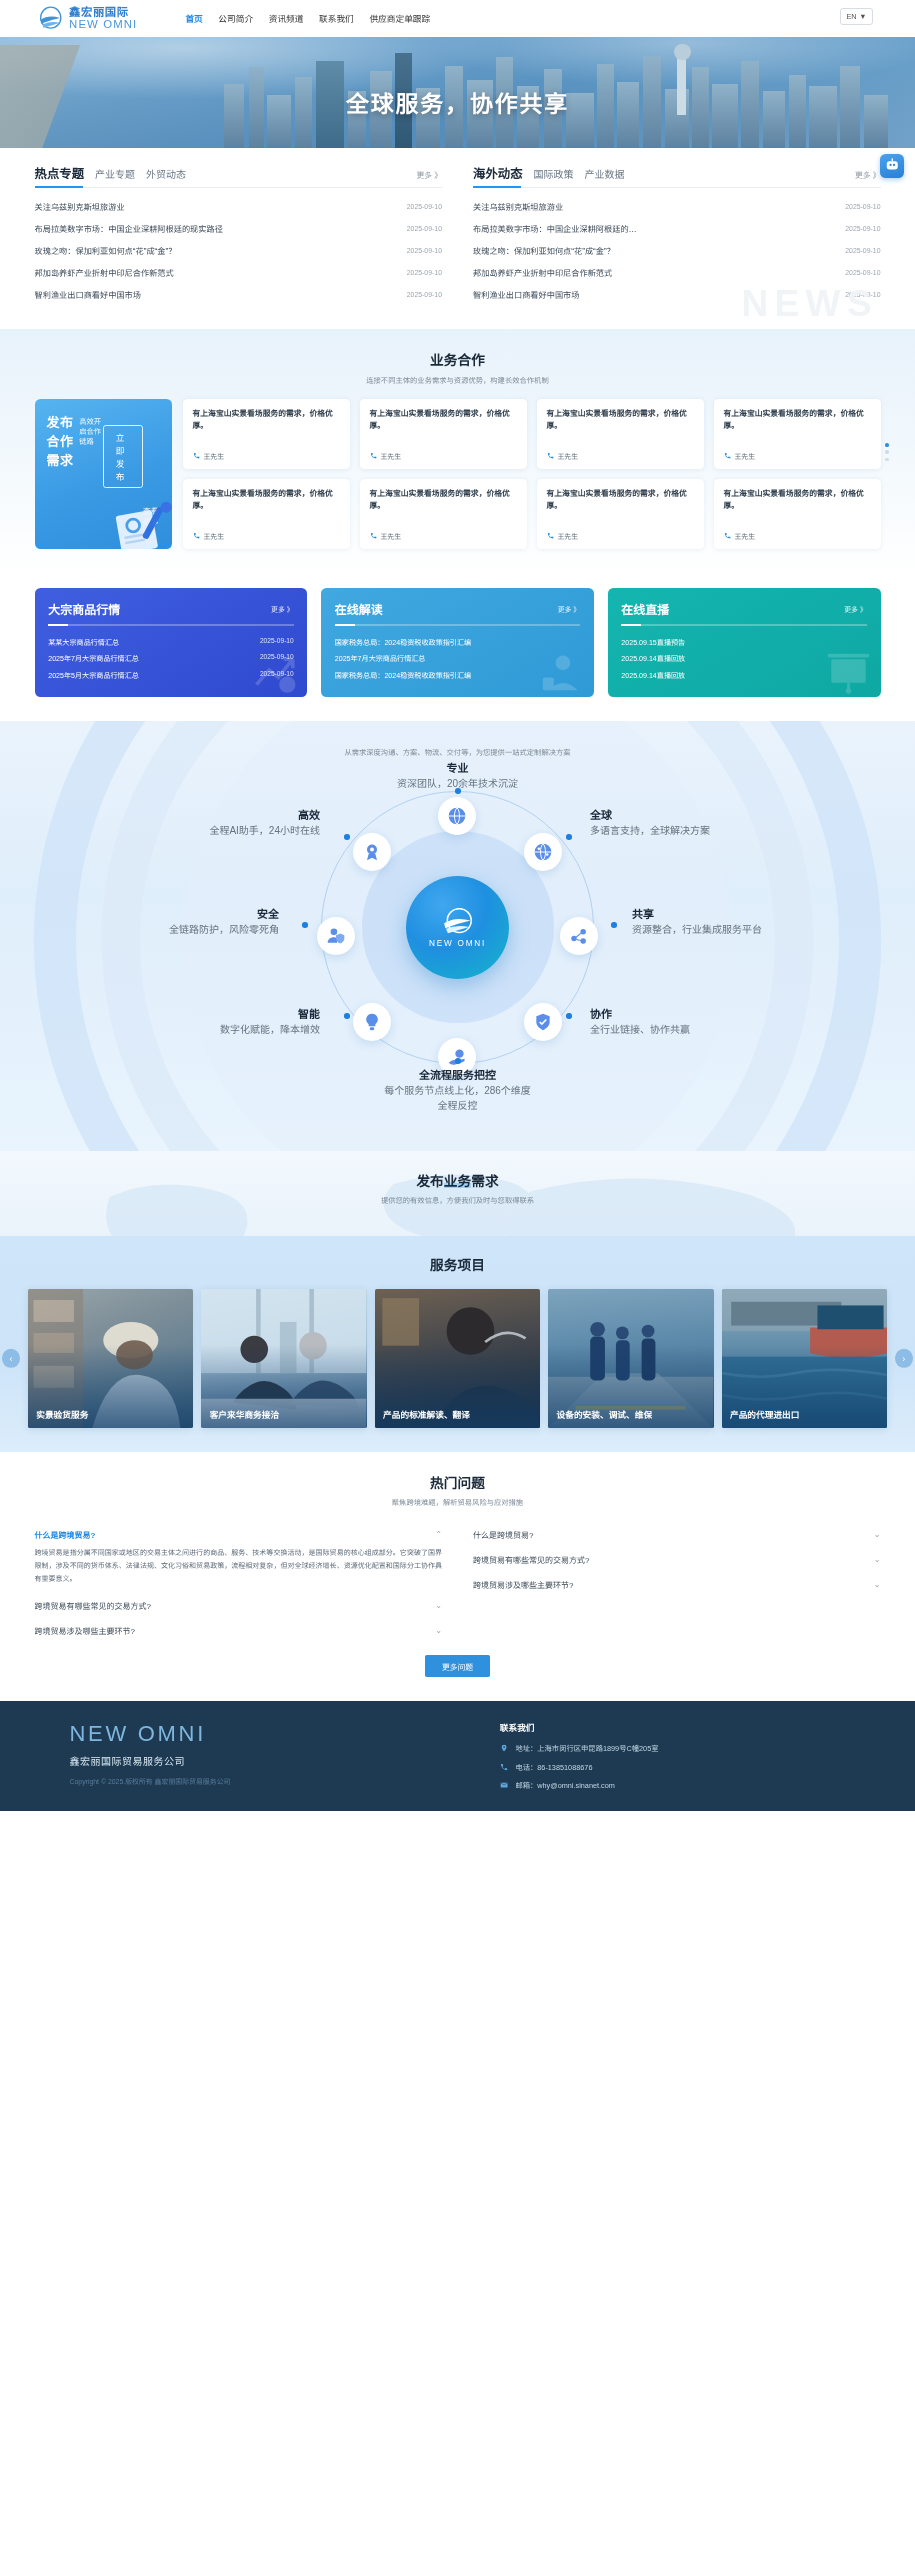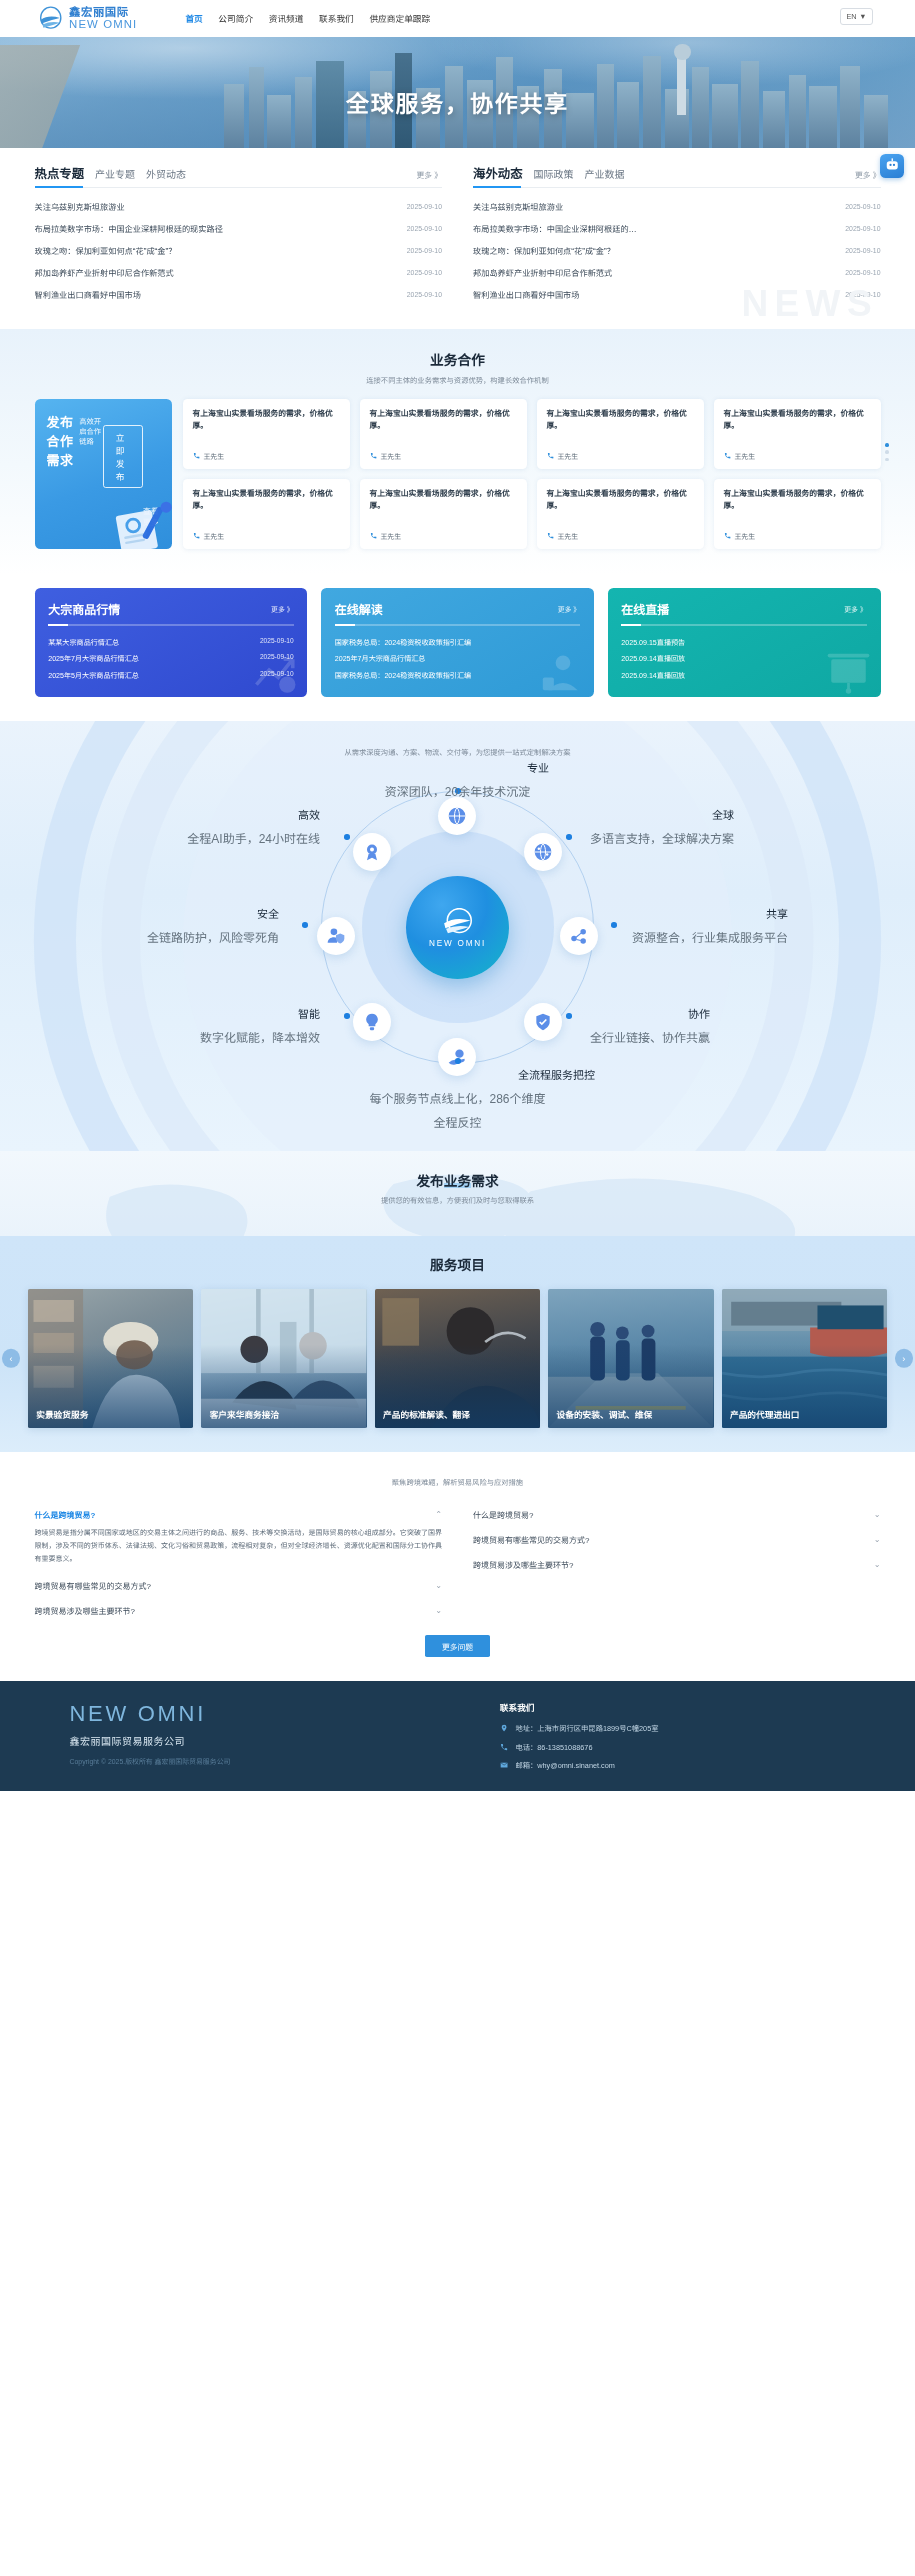--- a/index.html
+++ b/index.html
@@ -198,22 +198,22 @@
     color:#fff; box-shadow: 0 7.3px 20px rgba(30,130,200,.35);
   }
   .core .cname { font-size: 8.2px; letter-spacing: 1.8px; margin-top: 2.7px; }
   .node {
     position:absolute; width:38px; height:38px; border-radius:50%; background:#fff;
     box-shadow: 0 2.7px 9.2px rgba(80,140,200,.22);
     display:flex; align-items:center; justify-content:center;
   }
   .dotm { position:absolute; width:5.5px; height:5.5px; border-radius:50%; background:#1d7fe0; }
   .lab { position:absolute; }
-  .lab h5 { font-size: 11px; font-weight: 400; color:#1b2a3a;text-align:right; }
-  .lab p { font-size: 12px; color:#65737f; margin-top:7px; white-space:nowrap;}
+  .lab h5 { font-size: 11px; font-weight: 700; color:#1b2a3a; }
+  .lab p { font-size: 10px; color:#65737f; margin-top:0; white-space:nowrap;}
   .lab.r { text-align:left; }
   .lab.l { text-align:right; }
   .lab.c { text-align:center; }
 
   
   .formsec {
     position:relative; padding: 18.3px 0 31px; overflow:hidden;
     background: linear-gradient(180deg,#f2f8fd,#eaf3fb);
   }
   .mapbg { position:absolute; inset:0; opacity:.55; }
@@ -889,20 +889,25 @@
         </div>
         <div class="shade"></div>
         <div class="cap">产品的代理进出口</div>
       </div>
 
       <div class="arrowbtn right">›</div>
     </div>
   </div>
 
   <div class="faq">
+    <div class="sec-title-wrap">
+      <div class="sec-title">
+        <span>热门</span><span class="hl">问题</span>
+      </div>
+    </div>
     <div class="sec-sub">聚焦跨境难题，解析贸易风险与应对措施</div>
 
     <div class="faq-grid">
       <div class="faq-col">
         <div class="qrow open">
           <span class="q">什么是跨境贸易?</span>
           <span class="chev">⌃</span>
         </div>
         <div class="answer">跨境贸易是指分属不同国家或地区的交易主体之间进行的商品、服务、技术等交换活动，是国际贸易的核心组成部分。它突破了国界限制，涉及不同的货币体系、法律法规、文化习俗和贸易政策，流程相对复杂，但对全球经济增长、资源优化配置和国际分工协作具有重要意义。</div>
         <div class="qrow">

